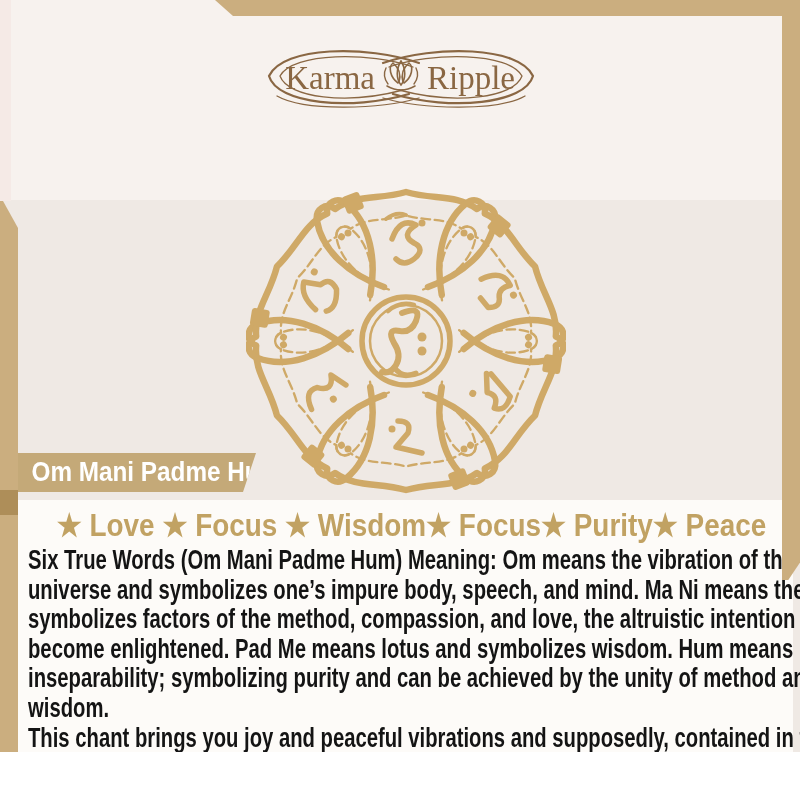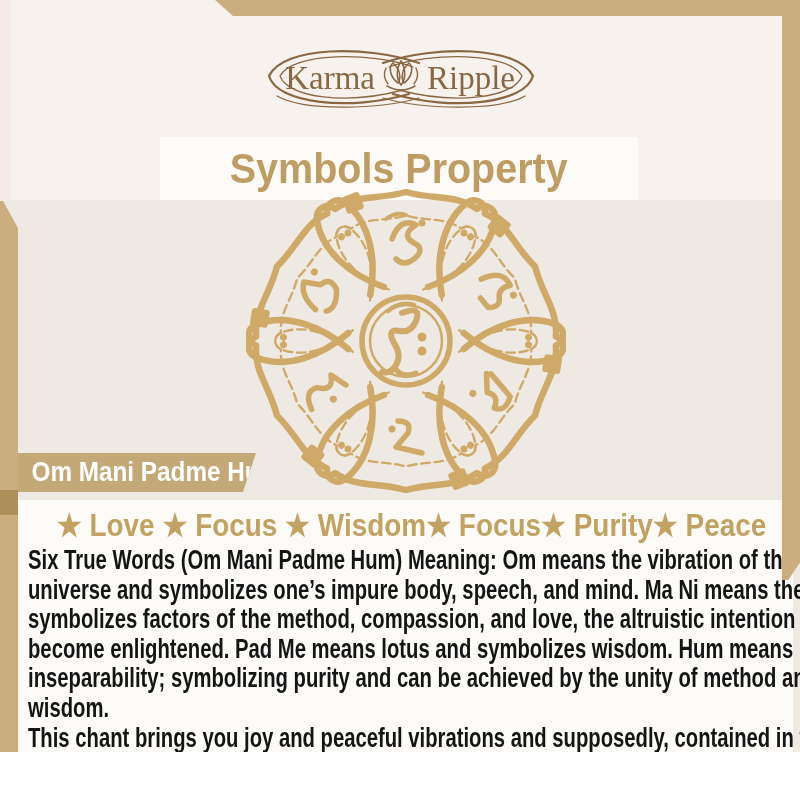--- a/index.html
+++ b/index.html
@@ -75,23 +75,20 @@
       <path class="ln" stroke-width="1.6" d="M -3 5 C -11 -1 -13 -11 -8 -15 C -2 -10 0 -3 -2 4"></path>
       <path class="ln" stroke-width="1.6" d="M 3 5 C 11 -1 13 -11 8 -15 C 2 -10 0 -3 2 4"></path>
       <path class="ln" stroke-width="1.4" d="M -13 6 Q -19 -2 -15 -10"></path>
       <path class="ln" stroke-width="1.4" d="M 13 6 Q 19 -2 15 -10"></path>
       <path class="ln" stroke-width="1.6" d="M -14 8 Q 0 16 14 8"></path>
     </g>
     <text x="-26" y="11" text-anchor="end" font-family="Liberation Serif, serif" font-size="33" fill="#8a6743">Karma</text>
     <text x="26" y="11" text-anchor="start" font-family="Liberation Serif, serif" font-size="33" fill="#8a6743">Ripple</text>
   </svg>
 
-  <div class="abs heading-band">
-    <h1>Symbols Property</h1>
-  </div>
 
   <svg class="abs mandala" viewBox="-160 -160 320 320">
     <defs>
       <g id="petal">
         <path class="gold" stroke-width="6.5" d="M -22 -54 C -56 -66 -84 -90 -89 -120 C -91 -132 -80 -139 -71 -132 C -50 -147 -28 -141 0 -149 C 28 -141 50 -147 71 -132 C 80 -139 91 -132 89 -120 C 84 -90 56 -66 22 -54"></path>
         <path class="gold" stroke-width="3" stroke-dasharray="11 6" transform="scale(0.78) translate(0,-12)" d="M -22 -54 C -56 -66 -84 -90 -89 -120 C -91 -132 -80 -139 -71 -132 C -50 -147 -28 -141 0 -149 C 28 -141 50 -147 71 -132 C 80 -139 91 -132 89 -120 C 84 -90 56 -66 22 -54"></path>
         <circle cx="-58" cy="-108" r="3.5" fill="#cfa967"></circle>
         <circle cx="58" cy="-108" r="3.5" fill="#cfa967"></circle>
       </g>
       <g id="accent">

